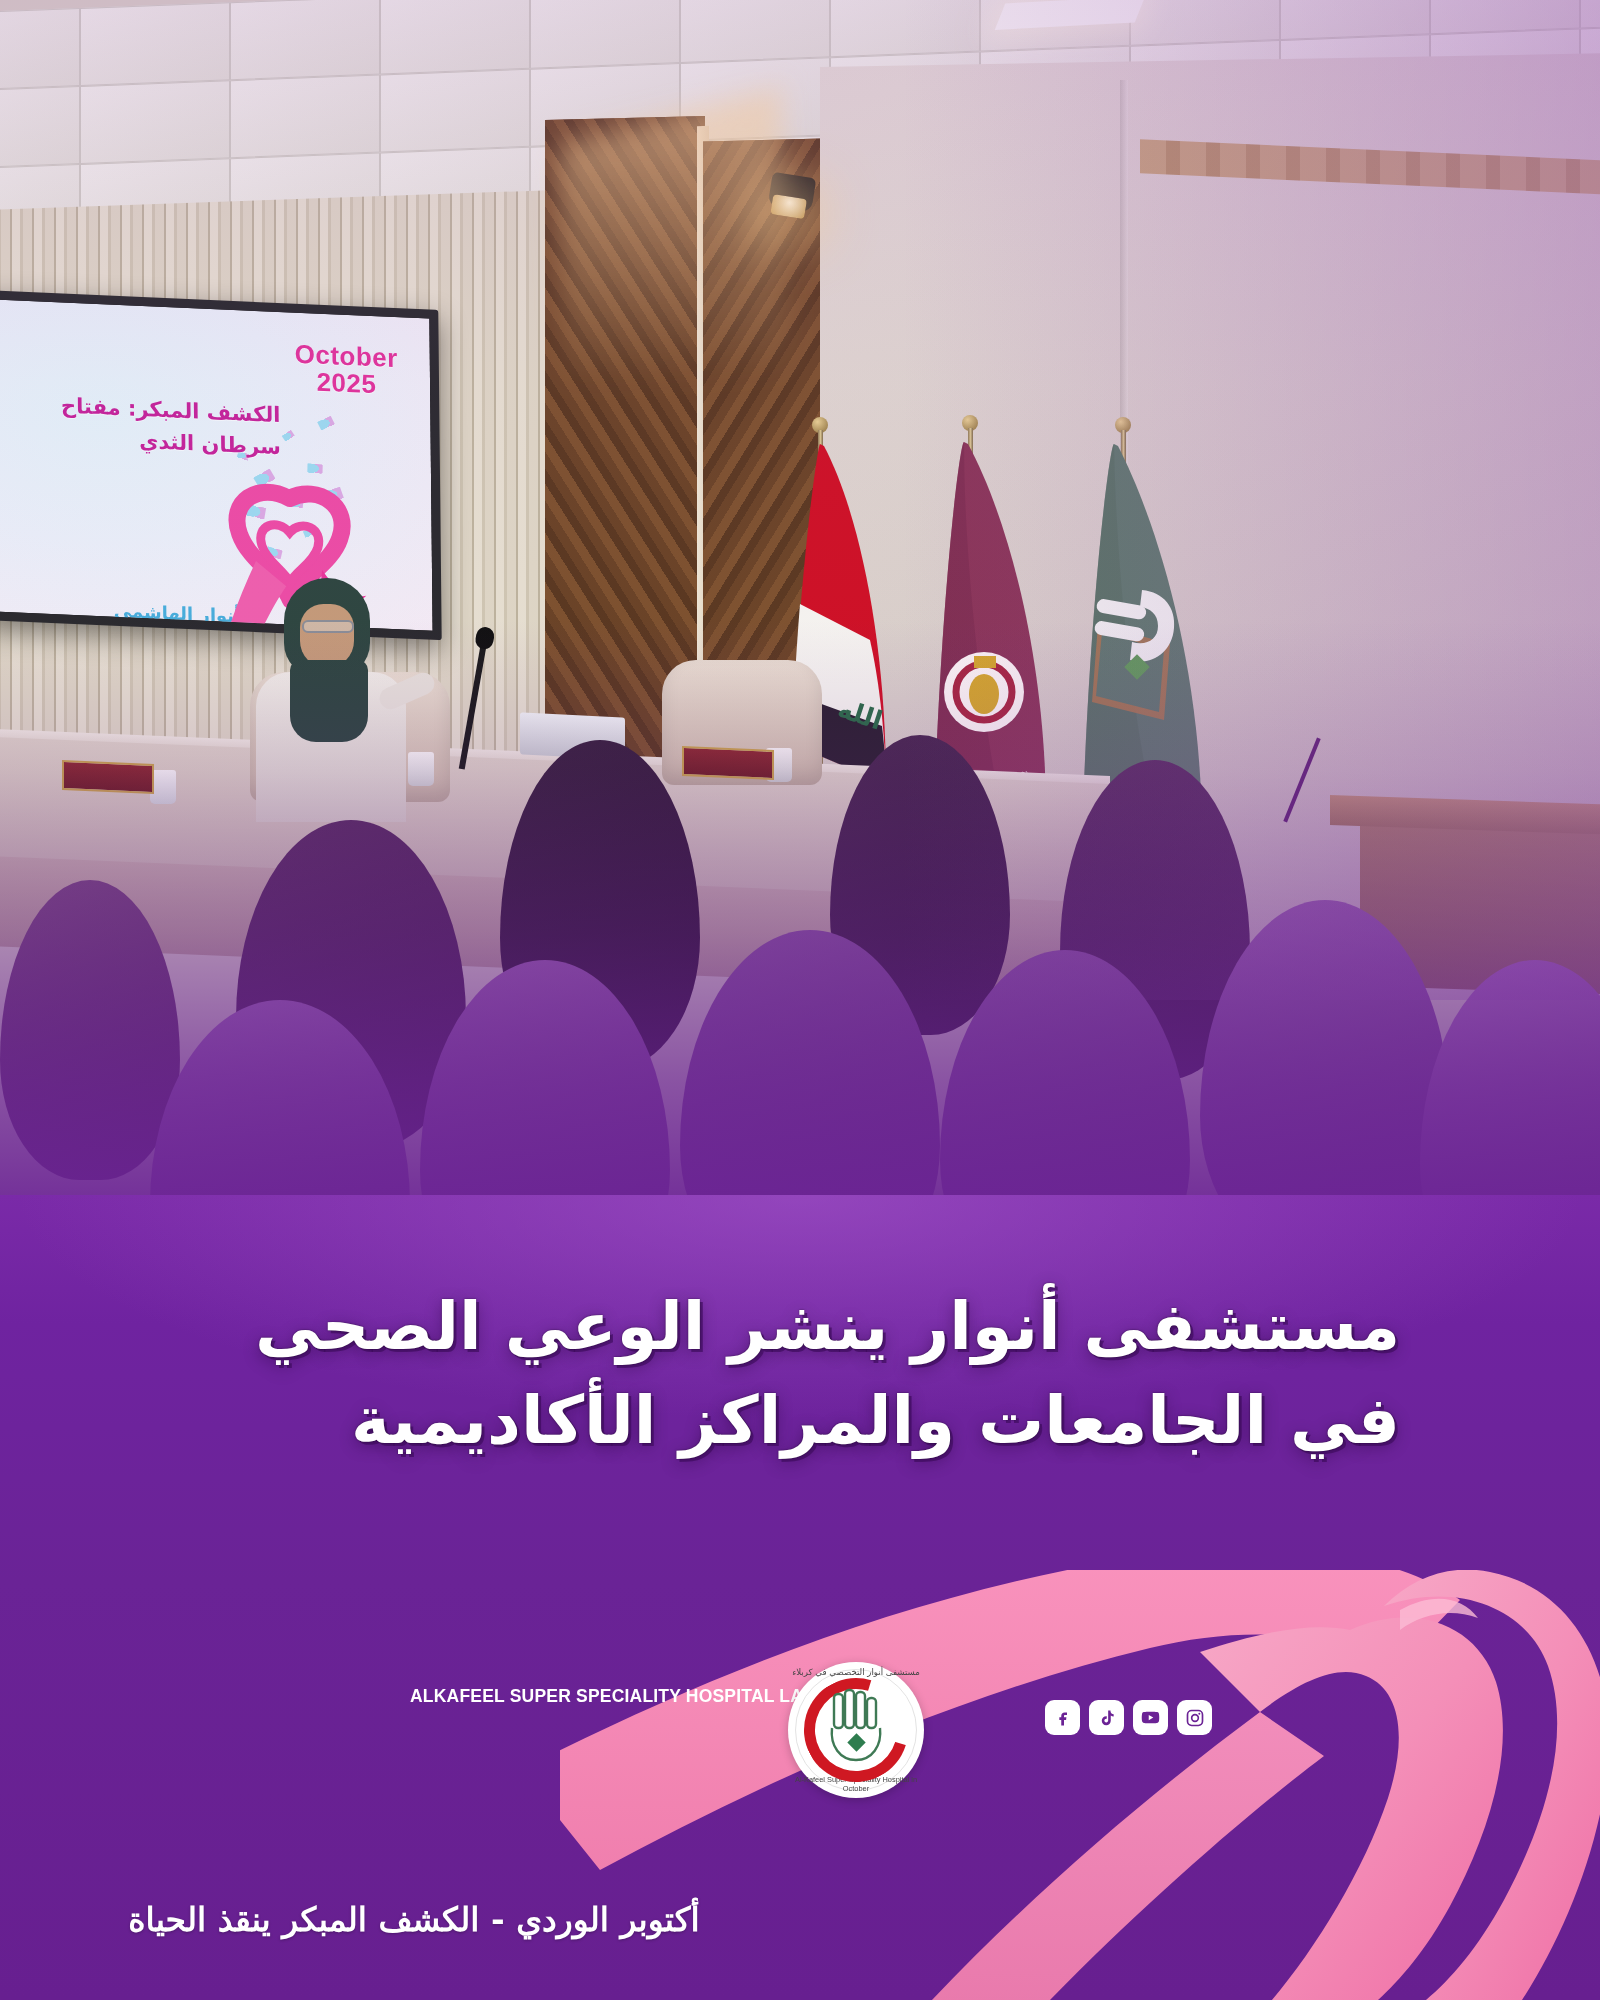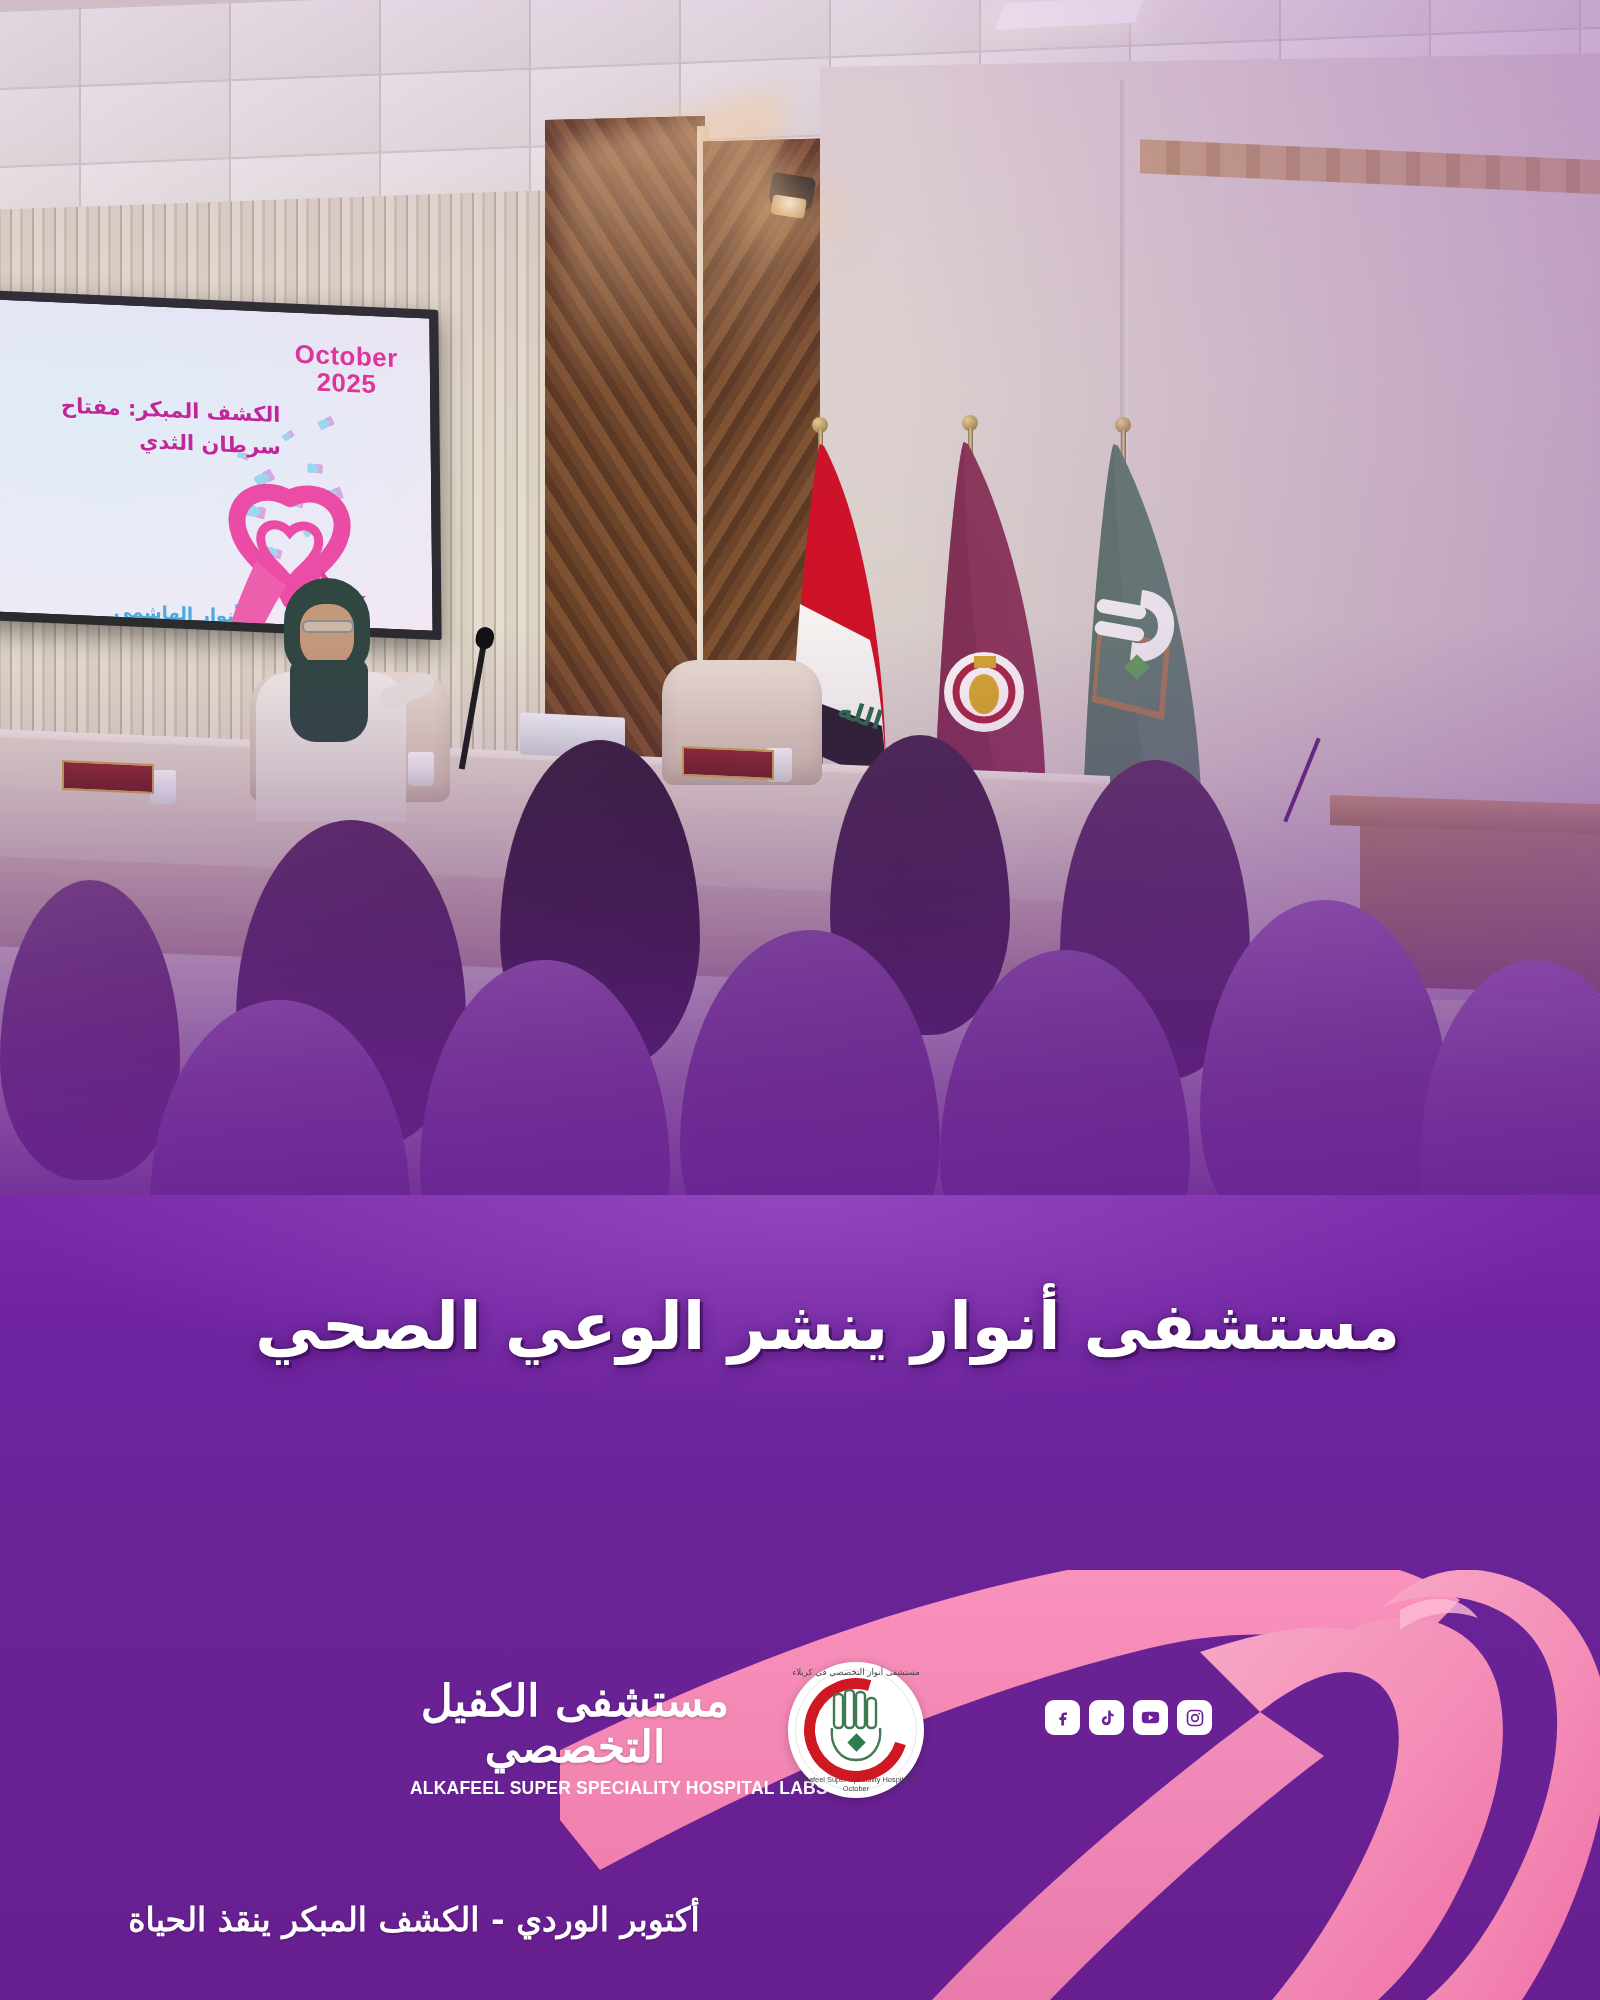--- a/index.html
+++ b/index.html
@@ -616,26 +616,26 @@
     <path d="M790 60 C856 30 918 56 936 112 C956 176 930 262 890 336
              C866 380 840 410 818 430 L712 430 C756 378 804 300 828 228
              C848 166 840 120 806 106 C778 94 742 110 700 142 L640 82
              C700 62 752 52 790 60 Z" fill="url(#rg1)"></path>
     <path d="M700 142 C600 216 480 316 372 430 L490 430 C588 330 692 240 764 186 Z" fill="url(#rg2)" opacity=".95"></path>
     <path d="M840 40 C872 22 902 26 918 48 C890 38 862 44 840 60 Z" fill="#fbbcd4" opacity=".8"></path>
   </svg>
 
   <div class="headline">
     <span class="l2">مستشفى أنوار ينشر الوعي الصحي</span>
+    <span class="l2">في الجامعات والمراكز الأكاديمية</span>
   </div>
 
   <div class="brand">
 
     <div class="brand-calli">
-      <div class="calli-ar">مستشفى الكفيل التخصصي</div>
       <div class="calli-en">ALKAFEEL SUPER SPECIALITY HOSPITAL LABS</div>
     </div>
 
     <div class="logo-badge">
       <div class="lb-ring"></div>
       <div class="lb-ar">مستشفى أنوار التخصصي في كربلاء</div>
       <div class="lb-en">Al-Kafeel Super Speciality Hospital in October</div>
       <div class="lb-crescent"></div>
       <svg class="lb-hand" viewBox="0 0 64 78">
         <g fill="none" stroke="#3f7a55" stroke-width="2.4">

